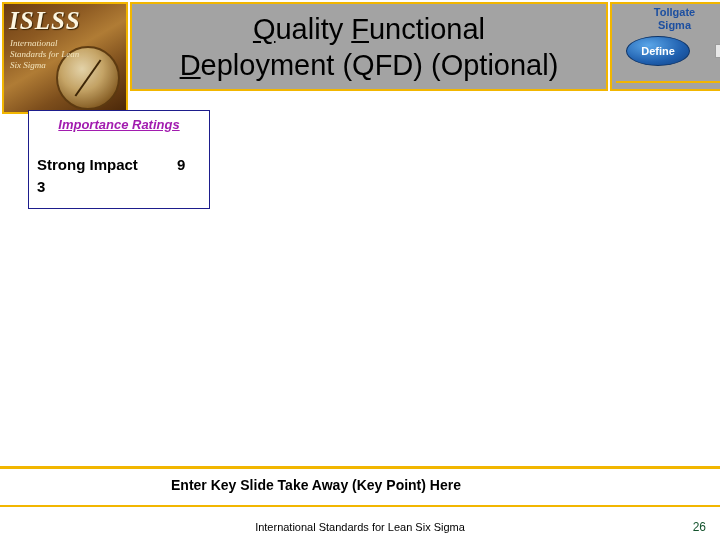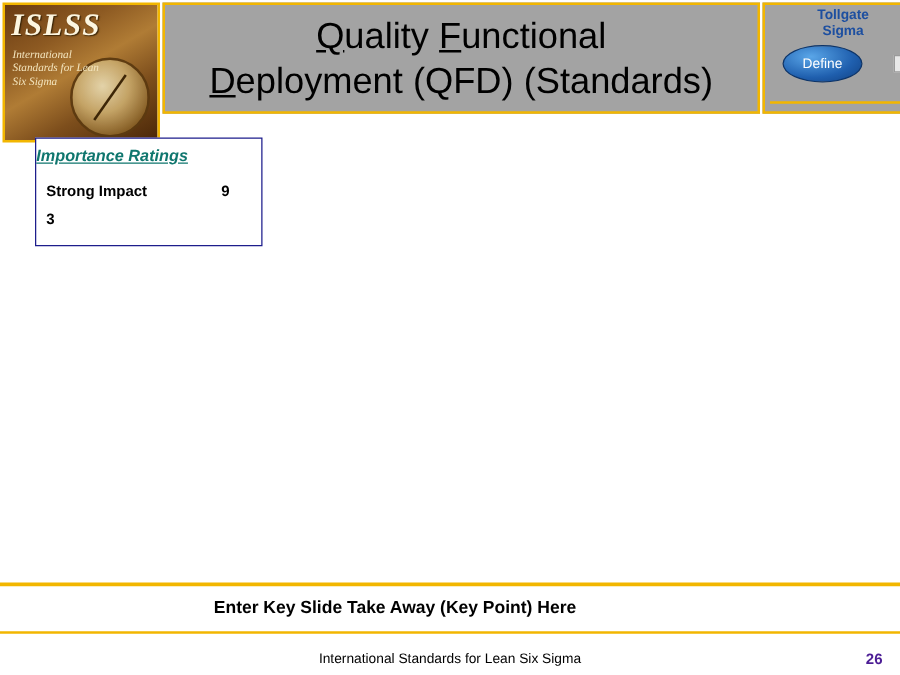--- a/index.html
+++ b/index.html
@@ -129,21 +129,21 @@
     position: absolute;
     left: 14px;
     top: 32px;
     width: 62px;
     height: 28px;
     border-radius: 50%;
     background: radial-gradient(ellipse at 35% 30%, #5aa6e8 0%, #1f5fae 60%, #103f80 100%);
     border: 1px solid #0d3468;
     color: #ffffff;
     font-size: 11px;
-    font-weight: normal;
+    font-weight: bold;
     display: flex;
     align-items: center;
     justify-content: center;
   }
   .tollgate-sq {
     position: absolute;
     right: 7px;
     top: 40px;
     width: 13px;
     height: 12px;
@@ -169,30 +169,31 @@
     position: absolute;
     left: 28px;
     top: 110px;
     width: 182px;
     border: 1px solid #1d1d8c;
     box-sizing: border-box;
     background: #ffffff;
     padding: 6px 0 10px 0;
   }
   .ratings-title {
+    text-align: center;
     font-size: 13px;
     font-style: italic;
     font-weight: bold;
-    color: #0f766e;
+    color: #a21caf;
     text-decoration: underline;
-    margin-bottom: 10px;
+    margin-bottom: 22px;
   }
   .ratings-row {
     display: flex;
-    font-size: 12px;
+    font-size: 15px;
     font-weight: bold;
     color: #000000;
     padding: 3px 0 3px 8px;
     line-height: 16px;
   }
   .ratings-label { width: 140px; }
   .ratings-value { width: 20px; text-align: left; }
 
   
   .footer-rule {
@@ -228,39 +229,39 @@
     width: 720px;
     text-align: center;
     font-size: 11px;
     color: #000000;
   }
   .page-num {
     position: absolute;
     right: 14px;
     top: 520px;
     font-size: 12px;
-    font-weight: bold;
-    color: #4c1d95;
+    font-weight: normal;
+    color: #14532d;
   }
 </style>
 </head>
 <body>
 
 <div class="header">
 
   <div class="logo-box">
     <div class="logo-compass"></div>
     <div class="logo-title">ISLSS</div>
     <div class="logo-sub">International Standards for Lean Six Sigma</div>
   </div>
 
   <div class="title-box">
     <div class="title-text">
       <span class="u">Q</span><span>uality </span><span class="u">F</span><span>unctional</span><br>
-      <span class="u">D</span><span>eployment (QFD) (Standards)</span>
+      <span class="u">D</span><span>eployment (QFD) (Optional)</span>
     </div>
   </div>
 
   <div class="tollgate-box">
     <div class="tollgate-title">
       <span>Tollgate</span><br>
       <span>Sigma</span>
     </div>
     <div class="tollgate-oval">Define</div>
     <div class="tollgate-sq">■</div>

